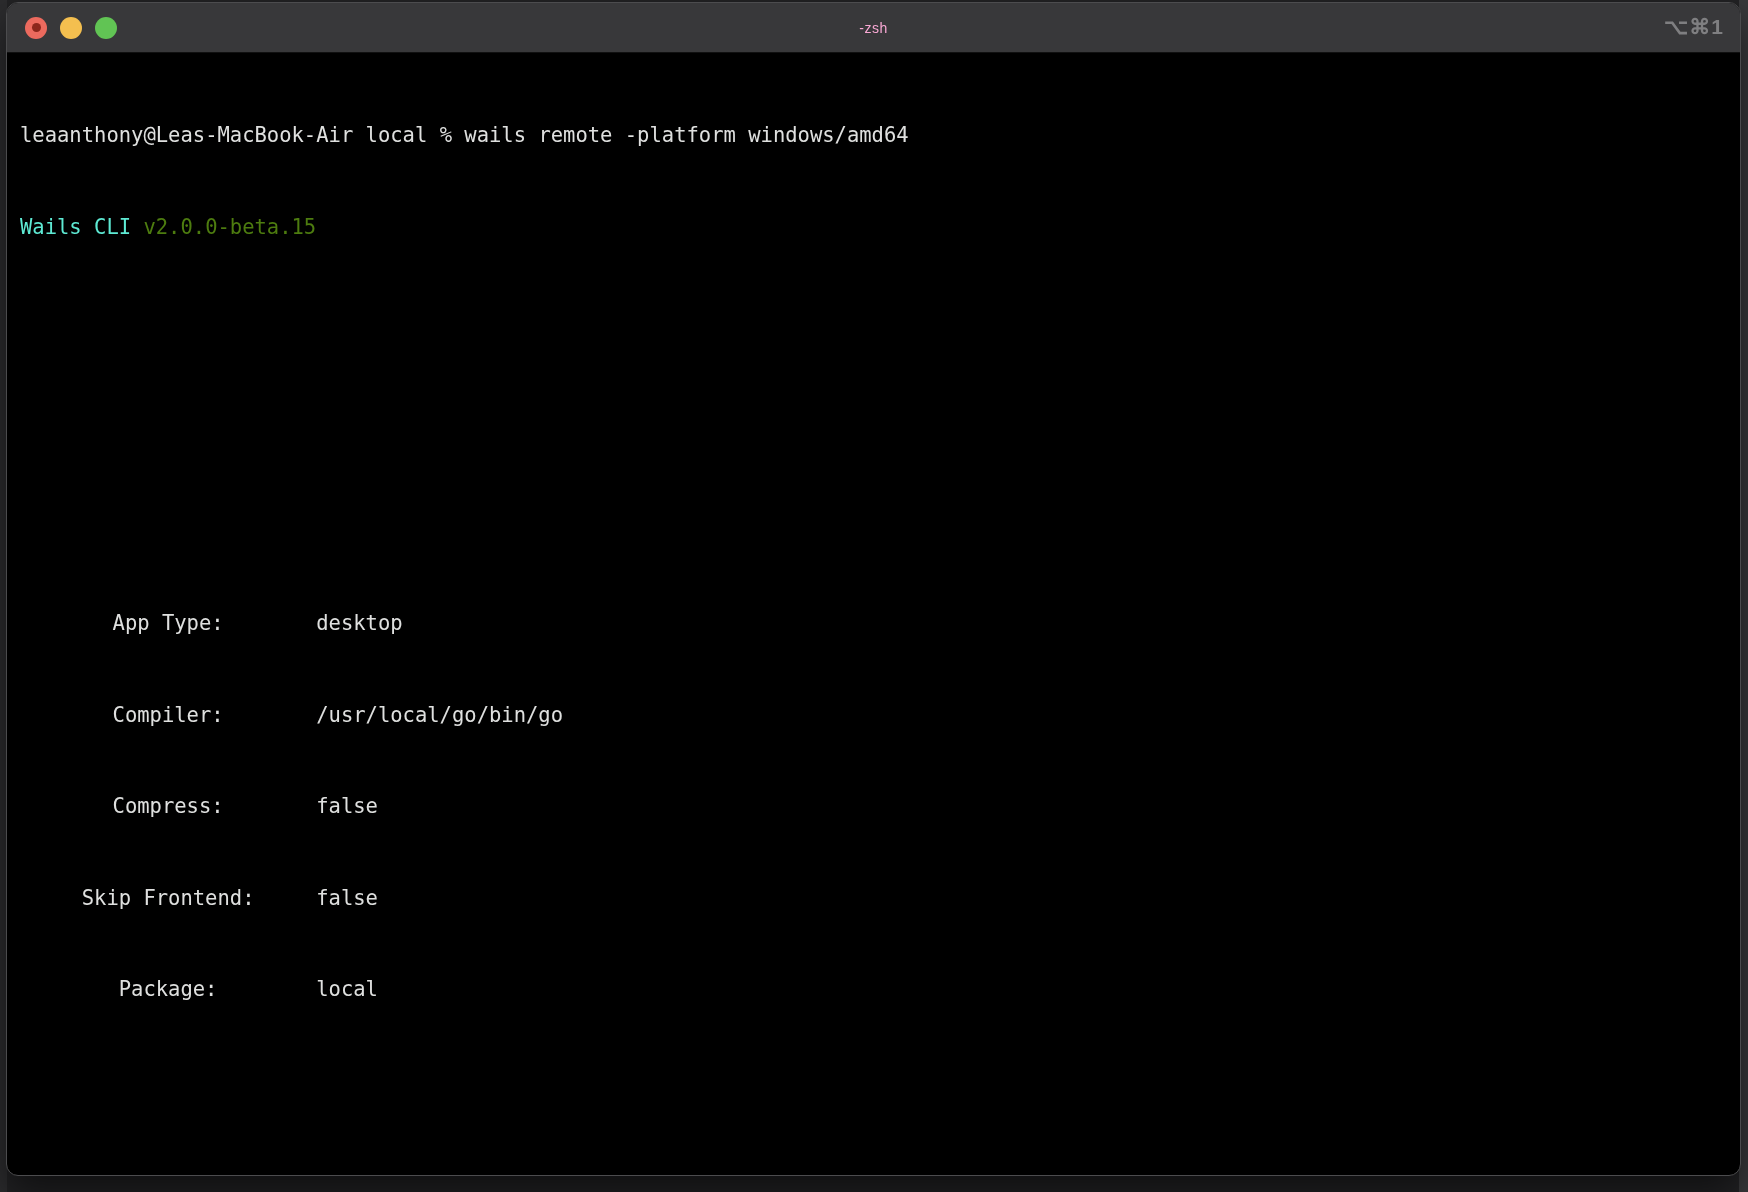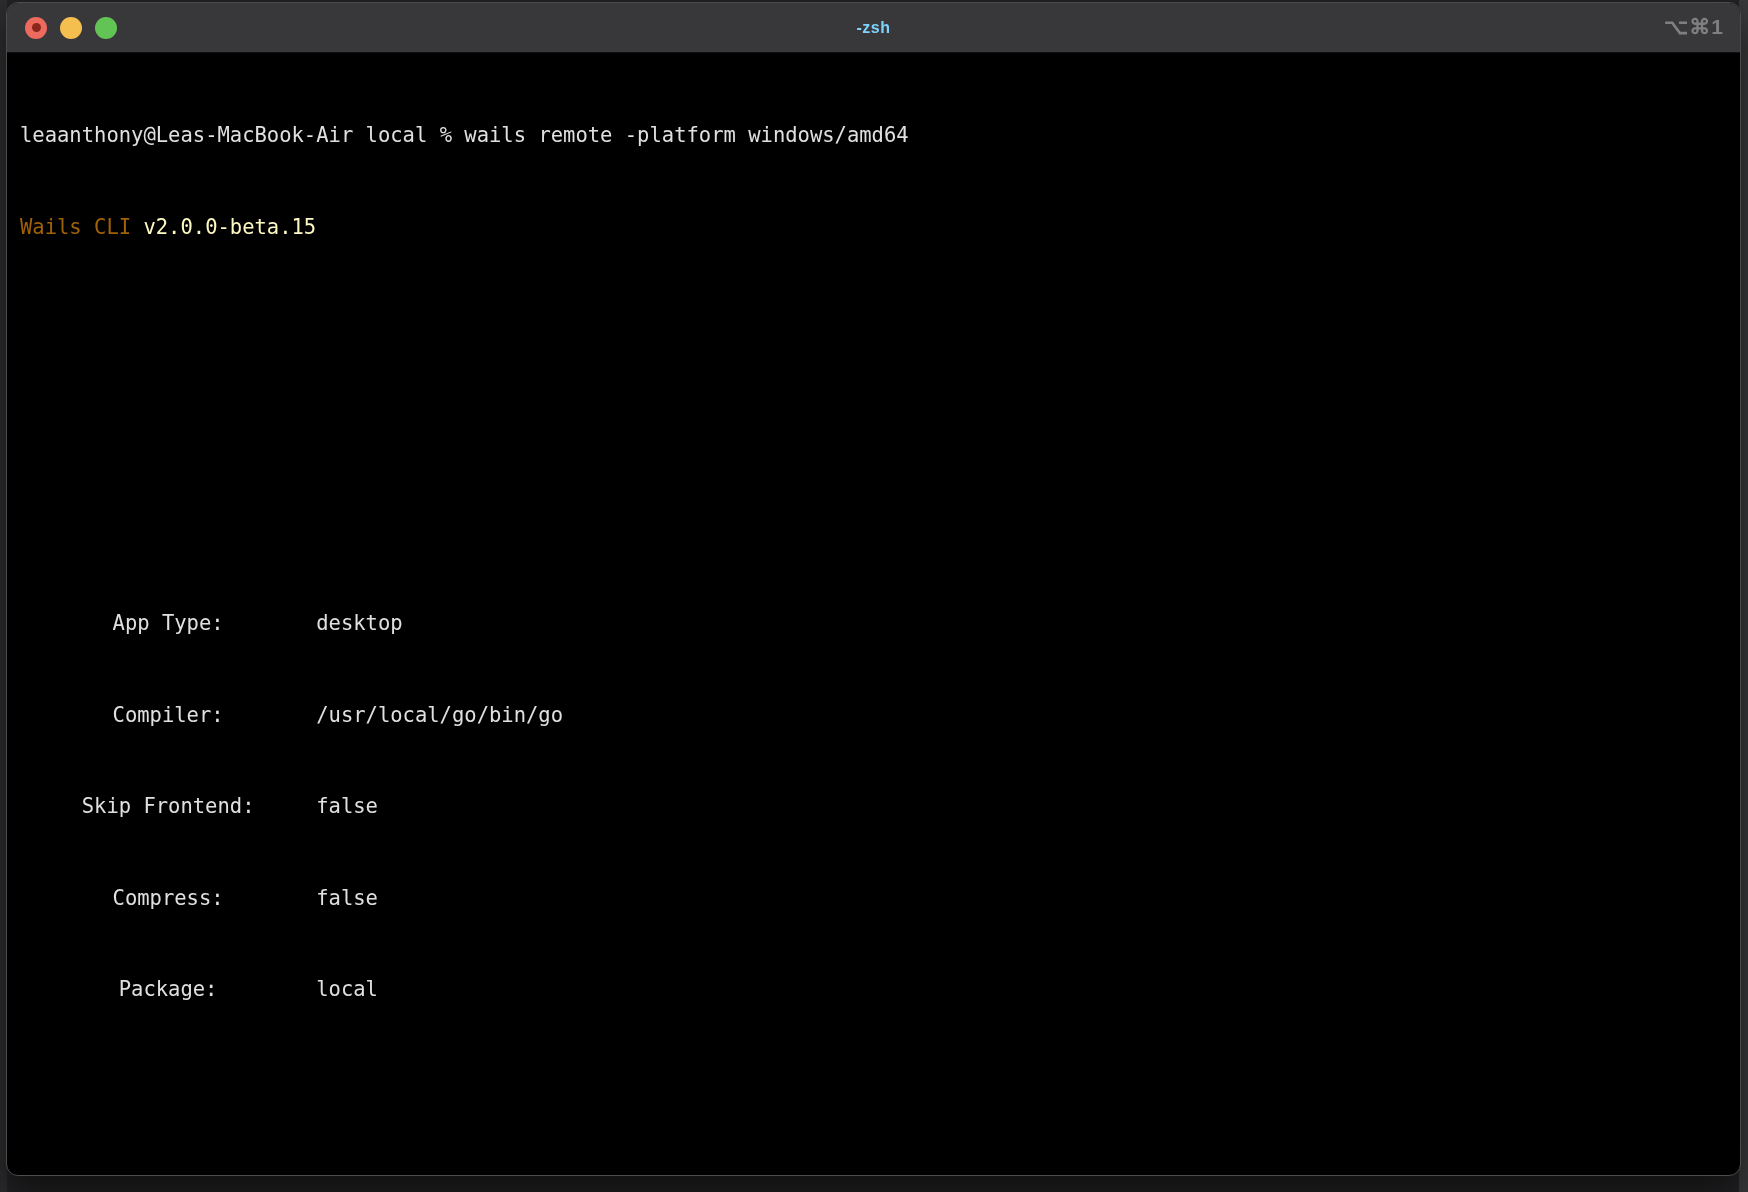--- a/index.html
+++ b/index.html
@@ -49,38 +49,38 @@
   .tl {
     width: 22px; height: 22px; border-radius: 50%;
     display: flex; align-items: center; justify-content: center;
   }
   .tl-close { background: #ec6a5e; }
   .tl-close .dot { width: 9px; height: 9px; border-radius: 50%; background: #8c261b; }
   .tl-min { background: #f4bf4f; }
   .tl-zoom { background: #61c454; }
 
   .window-title {
-    color: #7dd3fc; font-weight: bold; font-size: 16px; letter-spacing: 0.5px;
+    color: #f9a8d4; font-weight: normal; font-size: 14px; letter-spacing: 0.5px;
   }
   .titlebar-shortcut {
     position: absolute; right: 16px; top: 12px;
     color: #7f7f81; font-weight: bold; font-size: 21px; letter-spacing: 1px;
   }
 
   .term-content {
     flex: 1 1 auto;
     padding: 6px 0 0 13px;
     font-size: 20.5px;
     line-height: 30.5px;
     color: #dfe0df;
     white-space: pre;
   }
   .line { min-height: 30.5px; }
-  .fg-yellow { color: #a16207; }
-  .fg-red { color: #fef9c3; }
+  .fg-yellow { color: #5eead4; }
+  .fg-red { color: #4d7c0f; }
   .cfg-label { display: inline-block; width: 24ch; text-align: center; }
 </style>
 </head>
 <body>
 
 <div class="bg-strip-left"></div>
 <div class="bg-strip-right"></div>
 
 <div class="terminal-window">
 
@@ -98,22 +98,22 @@
 
   <div class="term-content">
     <div class="line"><span>leaanthony@Leas-MacBook-Air local % </span><span>wails remote -platform windows/amd64</span></div>
     <div class="line"><span class="fg-yellow">Wails CLI </span><span class="fg-red">v2.0.0-beta.15</span></div>
     <div class="line"></div>
     <div class="line"></div>
     <div class="line"></div>
 
     <div class="line"><span class="cfg-label">App Type:</span><span>desktop</span></div>
     <div class="line"><span class="cfg-label">Compiler:</span><span>/usr/local/go/bin/go</span></div>
+    <div class="line"><span class="cfg-label">Compress:</span><span>false</span></div>
     <div class="line"><span class="cfg-label">Skip Frontend:</span><span>false</span></div>
-    <div class="line"><span class="cfg-label">Compress:</span><span>false</span></div>
     <div class="line"><span class="cfg-label">Package:</span><span>local</span></div>
     
     
     
 
     
     
     
     
     

